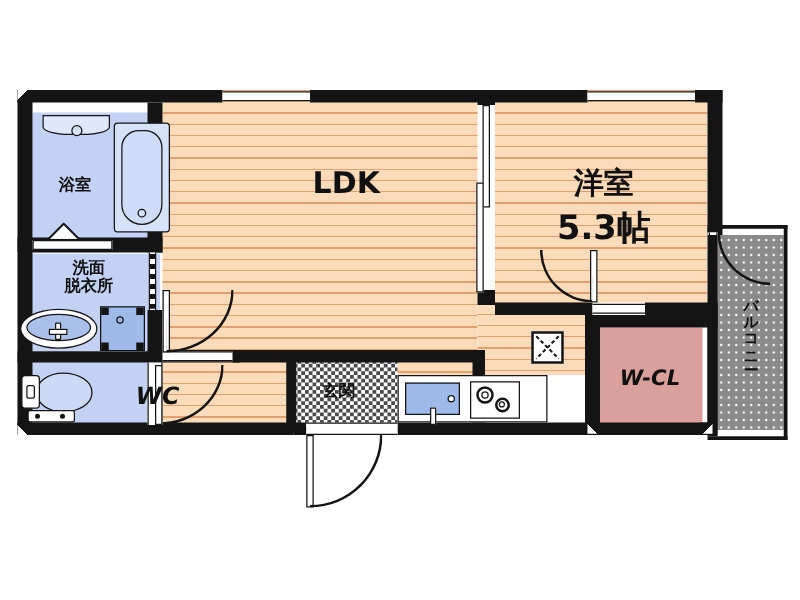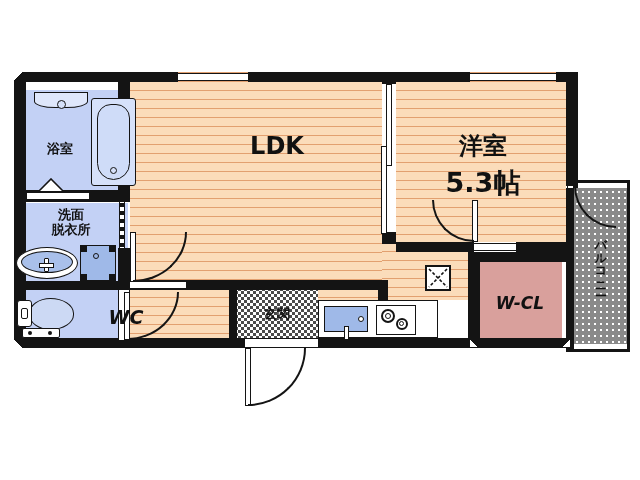--- a/index.html
+++ b/index.html
@@ -301,21 +301,21 @@
 
   <div class="abs toilet-bowl" style="left:29px; top:298px; width:45px; height:32px;"></div>
   <div class="abs toilet-tank" style="left:17px; top:300px; width:15px; height:27px;"></div>
   <div class="abs" style="left:21px; top:308px; width:7px; height:11px; background:#ffffff; border:1.5px solid #141414; border-radius:2px;"></div>
   <div class="abs toilet-base" style="left:22px; top:328px; width:38px; height:10px;"></div>
   <div class="abs" style="left:28px; top:331px; width:4px; height:4px; background:#141414; border-radius:50%;"></div>
   <div class="abs" style="left:48px; top:331px; width:4px; height:4px; background:#141414; border-radius:50%;"></div>
 
   <div class="abs label lbl-wc" style="left:62px; top:307px; width:50px;margin-left:39px;">WC</div>
 
-  <div class="abs label lbl-jp" style="left:248px; top:307px; width:58px;">玄関</div>
+  <div class="abs label lbl-jp" style="left:248px; top:307px; width:46px;">玄関</div>
 
   <div class="abs kitchen-counter" style="left:318px; top:300px; width:120px; height:38px;"></div>
   <div class="abs sink-basin" style="left:324px; top:306px; width:44px; height:26px;"></div>
   <div class="abs" style="left:344px; top:326px; width:5px; height:14px; background:#ffffff; border:1.5px solid #141414;"></div>
   <div class="abs" style="left:358px; top:316px; width:6px; height:6px; background:#ffffff; border:1.5px solid #141414; border-radius:50%;"></div>
 
   <div class="abs stove-box" style="left:376px; top:305px; width:40px; height:30px;"></div>
   <div class="abs burner" style="left:381px; top:309px; width:14px; height:14px;"></div>
   <div class="abs burner-in" style="left:385px; top:313px; width:6px; height:6px;"></div>
   <div class="abs burner" style="left:396px; top:318px; width:12px; height:12px;"></div>

